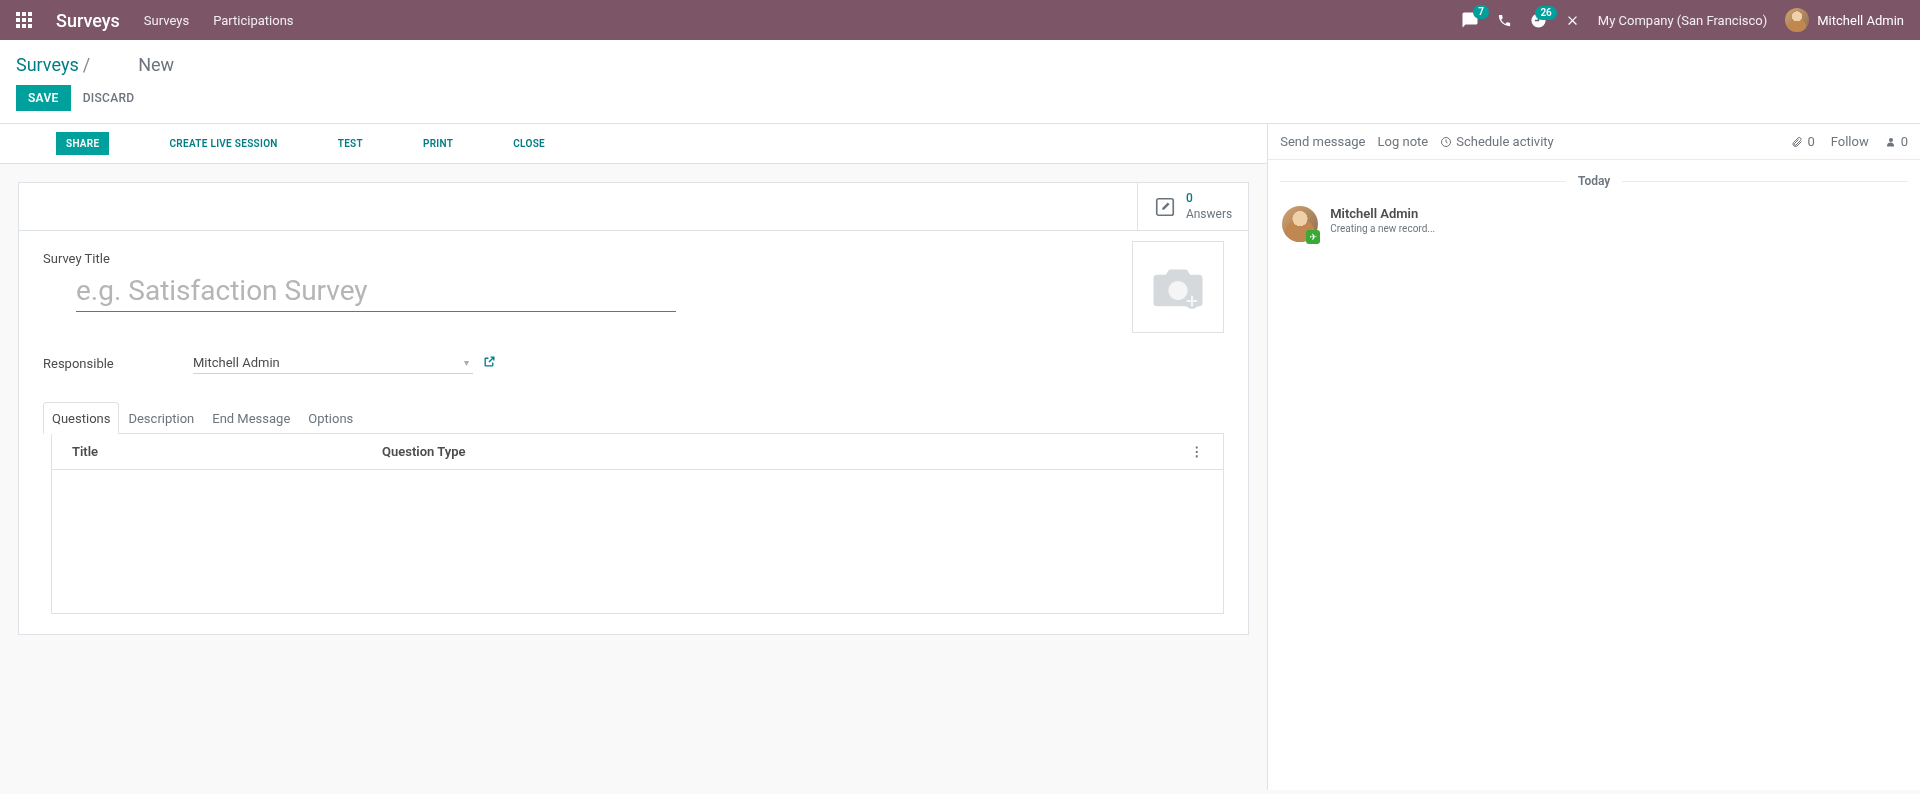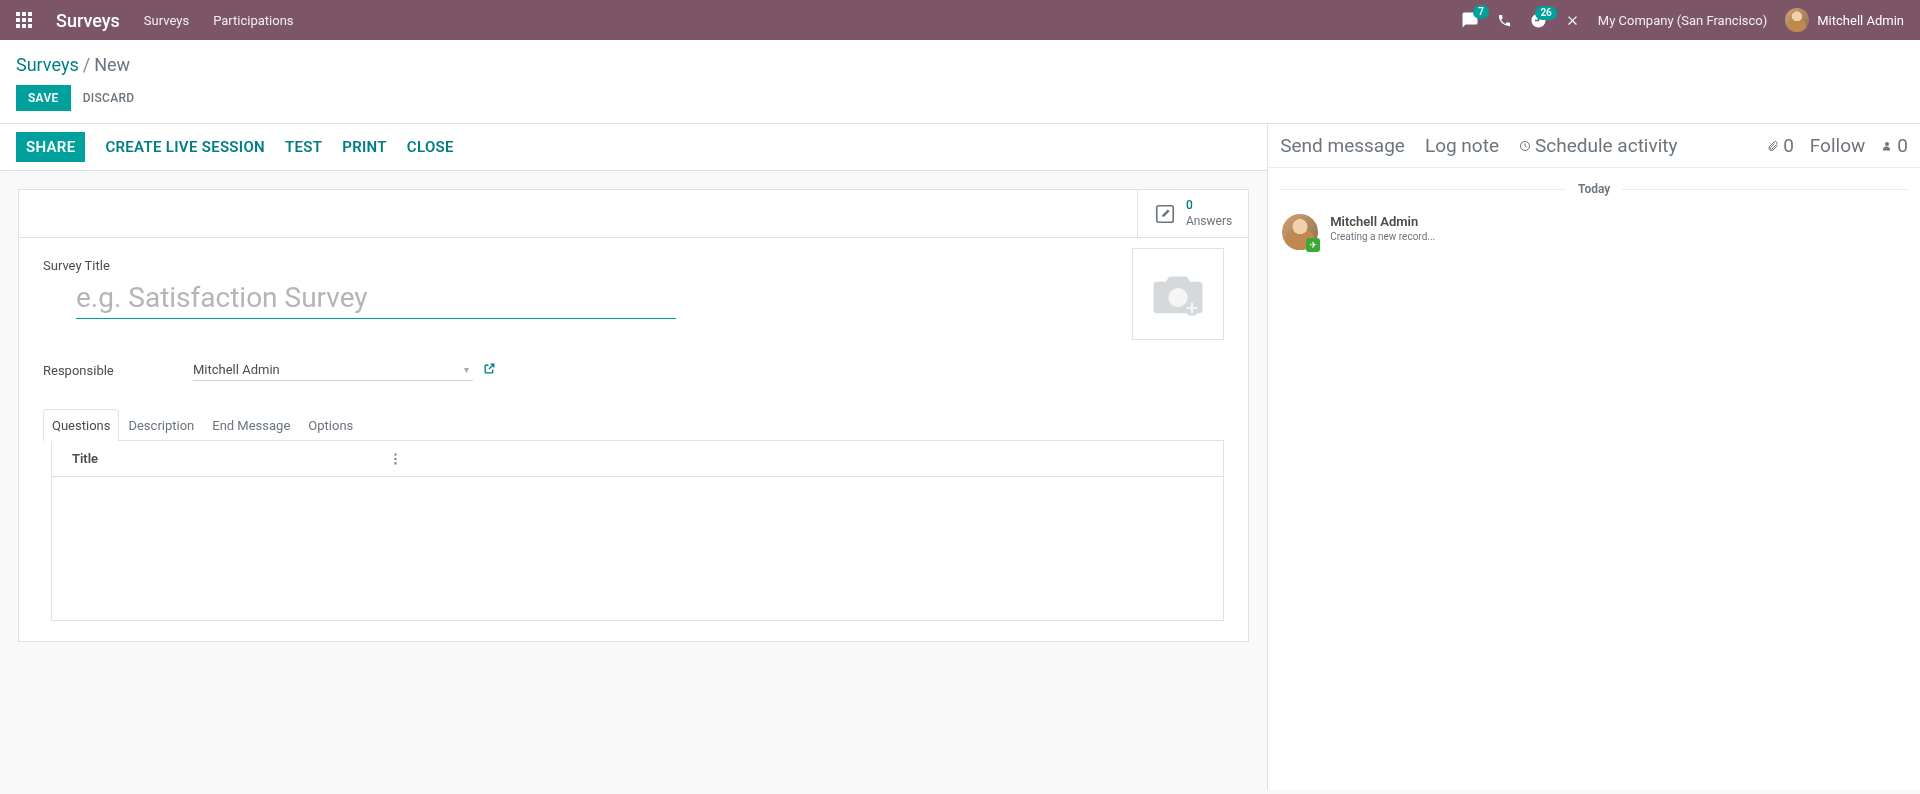--- a/index.html
+++ b/index.html
@@ -16,31 +16,31 @@
 .avatar { width:24px; height:24px; border-radius:50%; background:linear-gradient(135deg,#d4a370,#8a6d50); position:relative; overflow:hidden; }
 .avatar::after { content:""; position:absolute; inset:0; background:radial-gradient(circle at 50% 35%,#f0d0a8 25%,transparent 26%), radial-gradient(circle at 50% 80%,#c08850 40%,transparent 41%); }
 .avatar-lg { width:36px; height:36px; border-radius:50%; background:linear-gradient(135deg,#d4a370,#8a6d50); position:relative; overflow:hidden; flex-shrink:0; }
 .avatar-lg::after { content:""; position:absolute; inset:0; background:radial-gradient(circle at 50% 35%,#f0d0a8 25%,transparent 26%), radial-gradient(circle at 50% 80%,#c08850 45%,transparent 46%); }
 .avatar-marker { position:absolute; bottom:-2px; right:-2px; width:14px; height:14px; background:#3aaa35; border-radius:3px; display:flex; align-items:center; justify-content:center; color:#fff; font-size:9px; }
 
 .breadcrumb-row { padding:14px 16px 10px; background:#fff; }
 .breadcrumb { font-size:18px; }
 .breadcrumb a { color:#017e84; text-decoration:none; }
 .breadcrumb .sep { color:#888; margin:0 4px; }
-.breadcrumb .current { color:#6c757d; }
+.breadcrumb .current { color:#6c757d;margin-left:44px; }
 .btn-row { padding:0 16px 12px; background:#fff; display:flex; gap:12px; align-items:center; border-bottom:1px solid #dee2e6; }
 .btn-primary { background:#00a09d; color:#fff; border:none; padding:6px 12px; font-weight:600; font-size:12px; cursor:pointer; text-transform:uppercase; letter-spacing:0.3px; }
 .btn-link { background:none; border:none; color:#6c757d; font-size:12px; cursor:pointer; text-transform:uppercase; letter-spacing:0.3px; font-weight:500; }
 
 .main-wrapper { display:flex; }
 .form-col { flex:0 0 66%; padding:0; }
 .chat-col { flex:1; background:#fff; border-left:1px solid #dee2e6; min-height:calc(100vh - 128px); }
 
 .actions-bar { padding:8px 16px; display:flex; gap:20px; align-items:center; border-bottom:1px solid #dee2e6; background:#fff; }
-.btn-action { color:#017e84; background:none; border:none; font-weight:600; font-size:15px; cursor:pointer; text-transform:uppercase; letter-spacing:0.3px; }
+.btn-action { color:#017e84; background:none; border:none; font-weight:600; font-size:10px; cursor:pointer; text-transform:uppercase; letter-spacing:0.3px;margin-left:40px; }
 .btn-action.primary { background:#00a09d; color:#fff; padding:6px 10px; }
 
 .form-card { margin:18px; background:#fff; border:1px solid #dee2e6; }
 .stat-row { display:flex; justify-content:flex-end; border-bottom:1px solid #dee2e6; }
 .stat-btn { border:none; border-left:1px solid #dee2e6; background:#fff; padding:8px 16px; display:flex; align-items:center; gap:10px; cursor:pointer; min-width:110px; }
 .stat-btn svg { color:#6c757d; }
 .stat-text { text-align:left; font-size:12px; color:#6c757d; line-height:1.3; }
 .stat-text .num { color:#017e84; font-weight:500; }
 
 .form-body { padding:20px 24px; }
@@ -61,21 +61,21 @@
 .tab.active { border-color:#dee2e6; background:#fff; color:#4c4c4c; border-radius:4px 4px 0 0; }
 .tab-content { border:1px solid #dee2e6; border-top:none; min-height:180px;margin-left:8px; }
 .q-header { display:flex; padding:10px 20px; border-bottom:1px solid #dee2e6; font-weight:600; font-size:13px; color:#4c4c4c; }
 .q-header .col-title { flex:0 0 310px; }
 .q-header .col-type { flex:1; }
 .q-header .col-menu { flex:0 0 20px; text-align:right; color:#6c757d; cursor:pointer; }
 .q-add-row { padding:10px 20px; display:flex; gap:16px; }
 .q-add-row a { color:#017e84; text-decoration:none; font-size:13px; cursor:pointer; }
 
 
-.chat-head { padding:10px 12px; display:flex; align-items:flex-end; gap:20px; border-bottom:1px solid #e9ecef; font-size:19px; color:#6c757d; }
+.chat-head { padding:10px 12px; display:flex; align-items:flex-end; gap:12px; border-bottom:1px solid #e9ecef; font-size:13px; color:#6c757d; }
 .chat-head .act { cursor:pointer; display:inline-flex; align-items:center; gap:4px; }
 .chat-head .right { margin-left:auto; display:flex; align-items:center; gap:16px; }
 .divider { display:flex; align-items:center; text-align:center; color:#6c757d; font-size:12px; font-weight:600; padding:14px 0 8px; }
 .divider::before,.divider::after { content:""; flex:1; border-top:1px solid #e9ecef; margin:0 12px; }
 .msg { display:flex; gap:12px; padding:10px 14px; }
 .msg-body .author { font-weight:600; color:#4c4c4c; font-size:13px; }
 .msg-body .text { color:#6c757d; font-size:10px; margin-top:2px; }
 .avatar-wrap { position:relative; }
 </style>
 </head>
@@ -191,20 +191,21 @@
 
         <div class="tabs">
           <div class="tab active">Questions</div>
           <div class="tab">Description</div>
           <div class="tab">End Message</div>
           <div class="tab">Options</div>
         </div>
         <div class="tab-content">
           <div class="q-header">
             <div class="col-title">Title</div>
+            <div class="col-type">Question Type</div>
             <div class="col-menu">⋮</div>
           </div>
         </div>
       </div>
     </div>
   </div>
 
   <div class="chat-col">
     <div class="chat-head">
       <span class="act">Send message</span>

